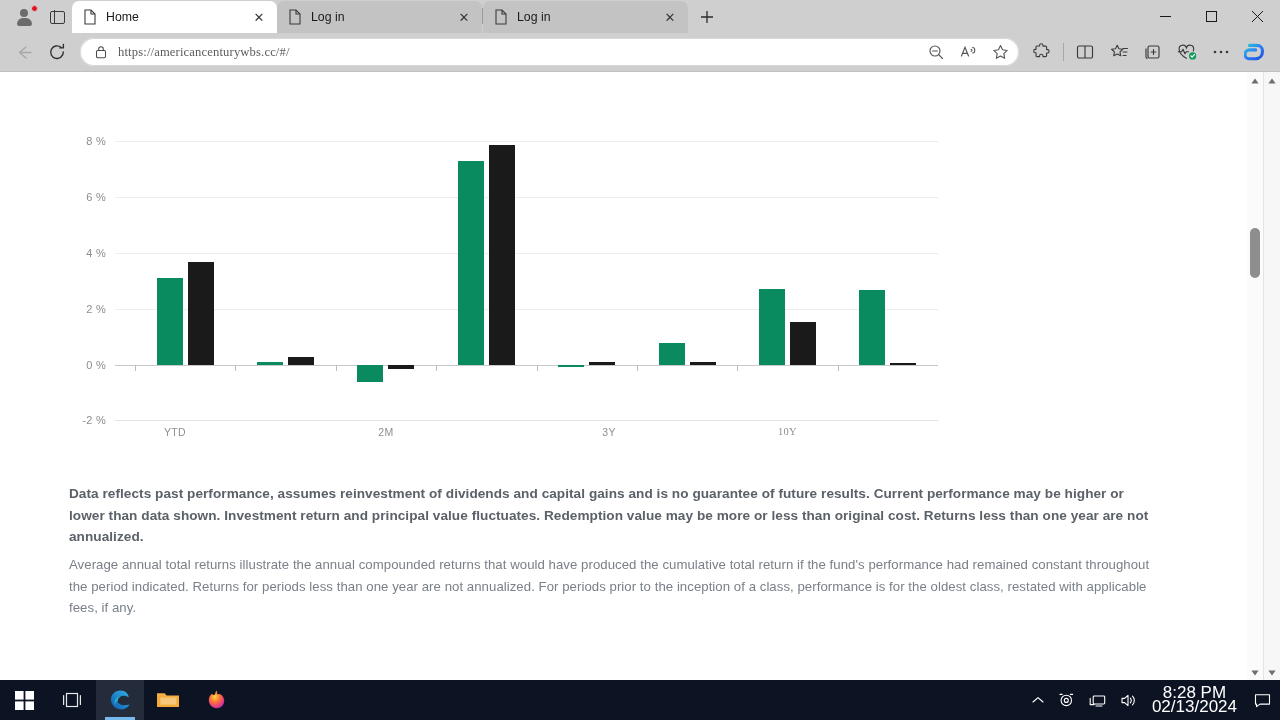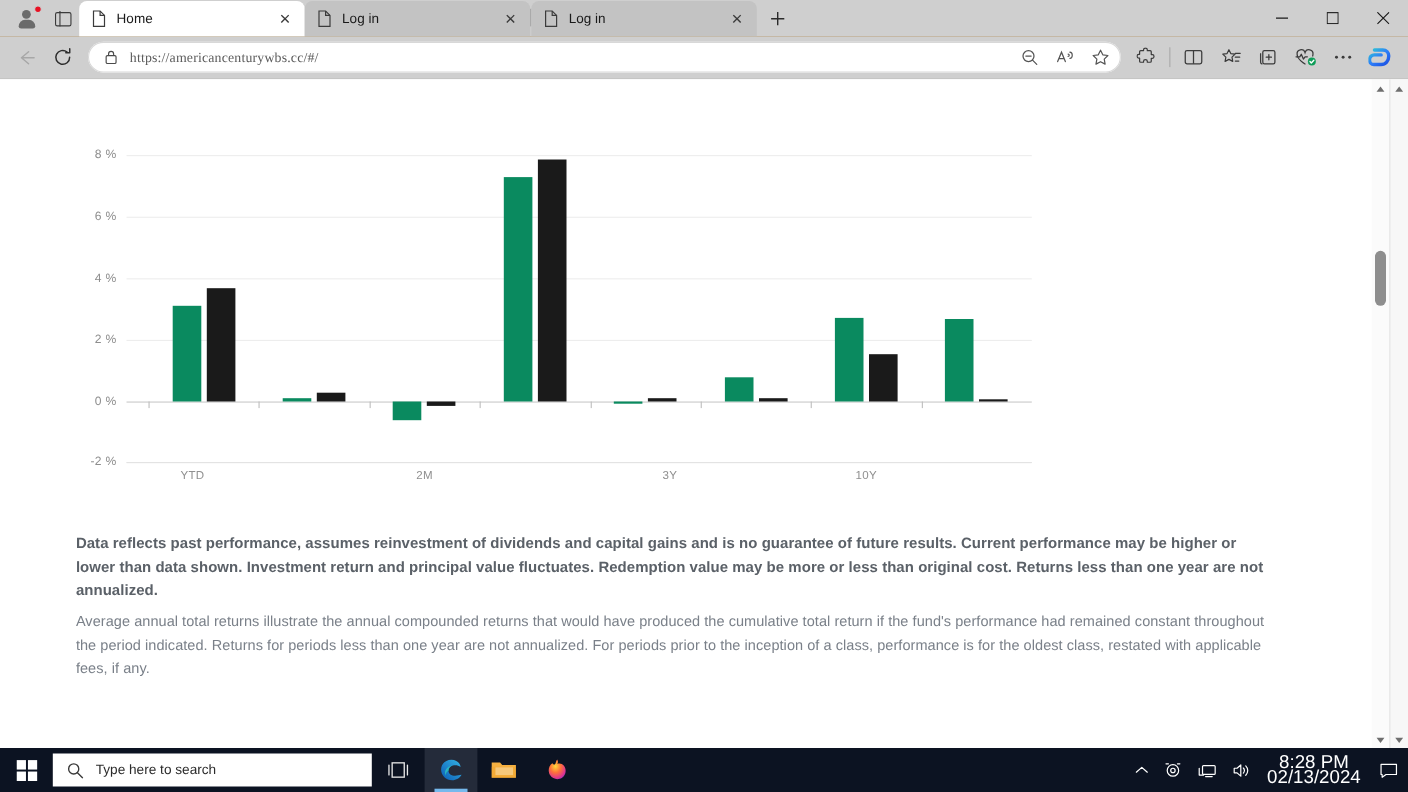--- a/index.html
+++ b/index.html
@@ -4,21 +4,21 @@
 <style>
   * { box-sizing: border-box; margin: 0; padding: 0; }
   html, body { width: 1280px; height: 720px; overflow: hidden; }
   body {
     font-family: "Liberation Sans", sans-serif;
     background: #ffffff;
     -webkit-font-smoothing: antialiased;
   }
 
   
-  .browser { width: 1280px; height: 680px; background: #a16207; position: relative; }
+  .browser { width: 1280px; height: 680px; background: #6d28d9; position: relative; }
 
   .tabstrip {
     height: 33px; display: flex; align-items: flex-end;
     background: #cfcfcf; padding-left: 6px; position: relative;
   }
   .profile-btn {
     width: 36px; height: 30px; display: flex; align-items: center; justify-content: center;
     position: relative; margin-bottom: 1px;
   }
   .avatar-head {
@@ -428,21 +428,21 @@
             <div class="tick" style="left: 518.5px; top: 293px;"></div>
             <div class="bar neg" title="Fund: -0.08%" style="left: 540.188px; width: 26px; background: rgb(10, 138, 95); top: 293px; height: 2.24px;"></div>
             <div class="bar" title="Benchmark: 0.12%" style="left: 571.188px; width: 26px; background: rgb(26, 26, 26); top: 289.64px; height: 3.36px;"></div>
             <div class="xlabel" style="left: 591px; top: 354px;">3Y</div>
             <div class="tick" style="left: 618.875px; top: 293px;"></div>
             <div class="bar" title="Fund: 0.78%" style="left: 640.562px; width: 26px; background: rgb(10, 138, 95); top: 271.16px; height: 21.84px;"></div>
             <div class="bar" title="Benchmark: 0.1%" style="left: 671.562px; width: 26px; background: rgb(26, 26, 26); top: 290.2px; height: 2.8px;"></div>
             <div class="tick" style="left: 719.25px; top: 293px;"></div>
             <div class="bar" title="Fund: 2.72%" style="left: 740.938px; width: 26px; background: rgb(10, 138, 95); top: 216.84px; height: 76.16px;"></div>
             <div class="bar" title="Benchmark: 1.55%" style="left: 771.938px; width: 26px; background: rgb(26, 26, 26); top: 249.6px; height: 43.4px;"></div>
-            <div class="xlabel" style="left: 769.438px; top: 354px;">10Y</div>
+            <div class="xlabel" style="left: 769.438px; top: 354px; font-family: Liberation Serif, serif;">10Y</div>
             <div class="tick" style="left: 819.625px; top: 293px;"></div>
             <div class="bar" title="Fund: 2.68%" style="left: 841.312px; width: 26px; background: rgb(10, 138, 95); top: 217.96px; height: 75.04px;"></div>
             <div class="bar" title="Benchmark: 0.07%" style="left: 872.312px; width: 26px; background: rgb(26, 26, 26); top: 291.04px; height: 2px;"></div>
             <div class="axis-bottom" style="top: 348px;"></div>
           </div>
       </div>
 
       <p class="disc1">Data reflects past performance, assumes reinvestment of dividends and capital gains and is no guarantee of future results. Current performance may be higher or lower than data shown. Investment return and principal value fluctuates. Redemption value may be more or less than original cost. Returns less than one year are not annualized.</p>
       <p class="disc2">Average annual total returns illustrate the annual compounded returns that would have produced the cumulative total return if the fund's performance had remained constant throughout the period indicated. Returns for periods less than one year are not annualized. For periods prior to the inception of a class, performance is for the oldest class, restated with applicable fees, if any.</p>
     </div>
@@ -485,27 +485,20 @@
 <div class="taskbar">
   <div class="start-btn">
     <svg width="19" height="19" viewBox="0 0 19 19">
       <rect x="0" y="0" width="8.6" height="8.6" fill="#fff"></rect>
       <rect x="10.4" y="0" width="8.6" height="8.6" fill="#fff"></rect>
       <rect x="0" y="10.4" width="8.6" height="8.6" fill="#fff"></rect>
       <rect x="10.4" y="10.4" width="8.6" height="8.6" fill="#fff"></rect>
     </svg>
   </div>
 
-  <div class="search-box">
-    <svg width="15" height="15" viewBox="0 0 15 15">
-      <circle cx="6" cy="6" r="4.6" fill="none" stroke="#3a3a3a" stroke-width="1.25"></circle>
-      <path d="M9.4 9.4L14 14" stroke="#3a3a3a" stroke-width="1.25" stroke-linecap="round"></path>
-    </svg>
-    <span class="search-ph">Type here to search</span>
-  </div>
 
   <div class="tb-app">
     <svg width="20" height="18" viewBox="0 0 20 18">
       <rect x="4.5" y="2.5" width="11" height="13" fill="none" stroke="#e8e8e8" stroke-width="1.2"></rect>
       <path d="M1.6 4.5v9M18.4 4.5v9" stroke="#e8e8e8" stroke-width="1.2" stroke-linecap="round"></path>
     </svg>
   </div>
 
   <div class="tb-app running">
     <svg width="24" height="24" viewBox="0 0 24 24">

